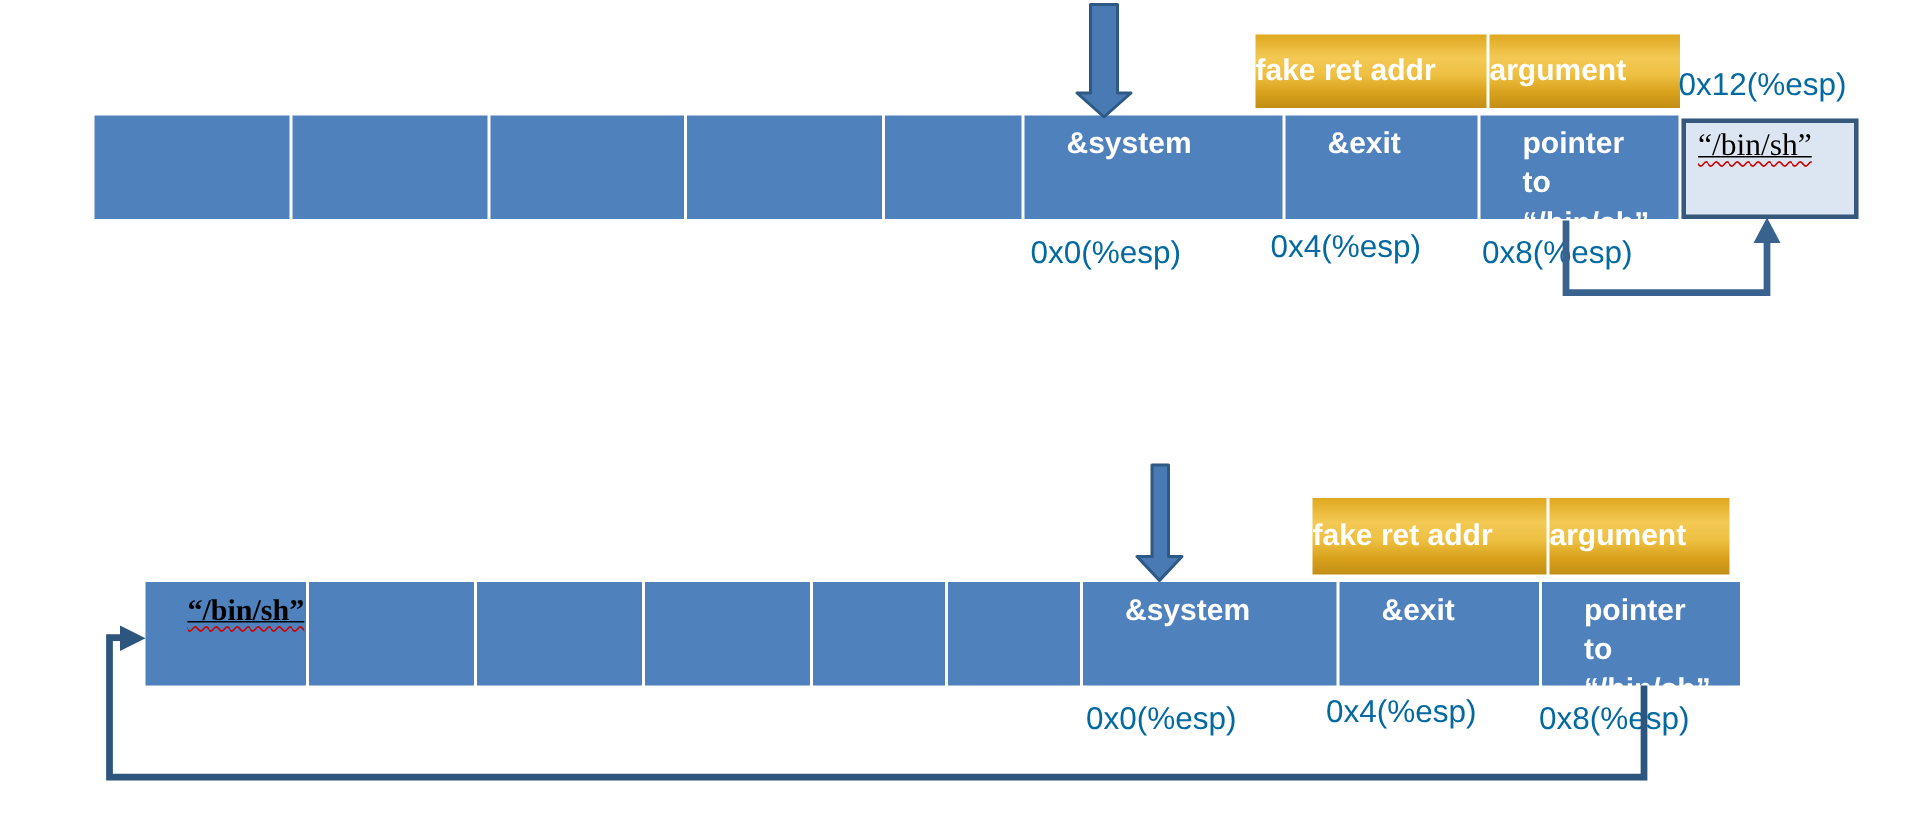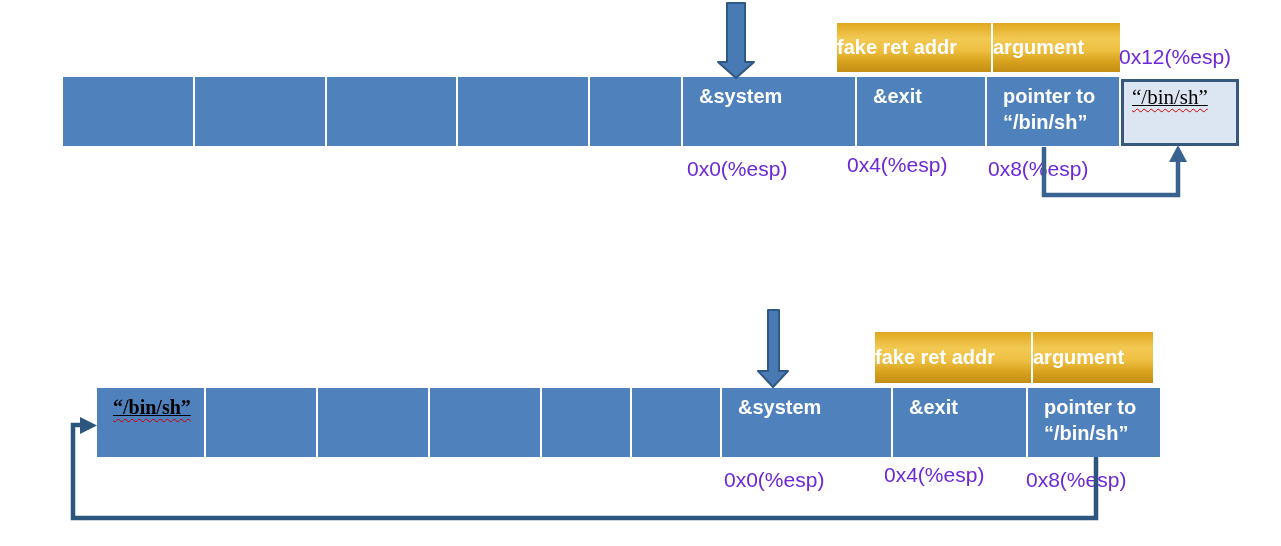--- a/index.html
+++ b/index.html
@@ -6,21 +6,21 @@
   .canvas {
     position:relative; width:1281px; height:546px; background:#ffffff;
     font-family:"Liberation Sans", sans-serif; overflow:hidden;
   }
   .layer { position:absolute; inset:0; }
   .cell { position:absolute; background:#4F81BD; box-sizing:border-box; }
   .row-top .cell    { top:77px;  height:69px; }
   .row-bottom .cell { top:388px; height:69px; }
   .lbl {
     display:block; color:#ffffff; font-weight:bold; font-size:20px;
-    line-height:1.32; padding:6px 16px; white-space:normal;
+    line-height:1.32; padding:6px 28px; white-space:normal;
   }
   .cell-light {
     position:absolute; left:1121px; top:79px; width:118px; height:67px;
     background:#DCE6F2; border:3px solid #35587C; box-sizing:border-box;
     padding:2px 8px;
   }
   .binsh-dark {
     display:inline-block; width:88px; color:#000000; font-size:21px;
     line-height:1.22; text-decoration:underline; text-decoration-thickness:1px;
   }
@@ -34,21 +34,21 @@
     font-family:Liberation Serif, serif;
   }
   .gold {
     position:absolute; box-sizing:border-box;
     background:linear-gradient(180deg,#dfa81f 0%,#f3c954 32%,#eec042 55%,#d9a21d 78%,#c28e15 100%);
     color:#ffffff; font-weight:bold; font-size:20px;
     display:flex; align-items:center; justify-content:flex-start;
   }
   .gold-top    { top:23px;  height:49px; }
   .gold-bottom { top:332px; height:51px; }
-  .esp { position:absolute; color:#6d28d9; font-size:21px; white-space:nowrap; }
+  .esp { position:absolute; color:#0369a1; font-size:21px; white-space:nowrap; }
   svg.arrows { position:absolute; inset:0; pointer-events:none; }
 </style>
 </head>
 <body>
 
 <div class="canvas">
 
   <div class="layer row-top">
 
     <div class="gold gold-top" style="left:837px;width:154px;">

